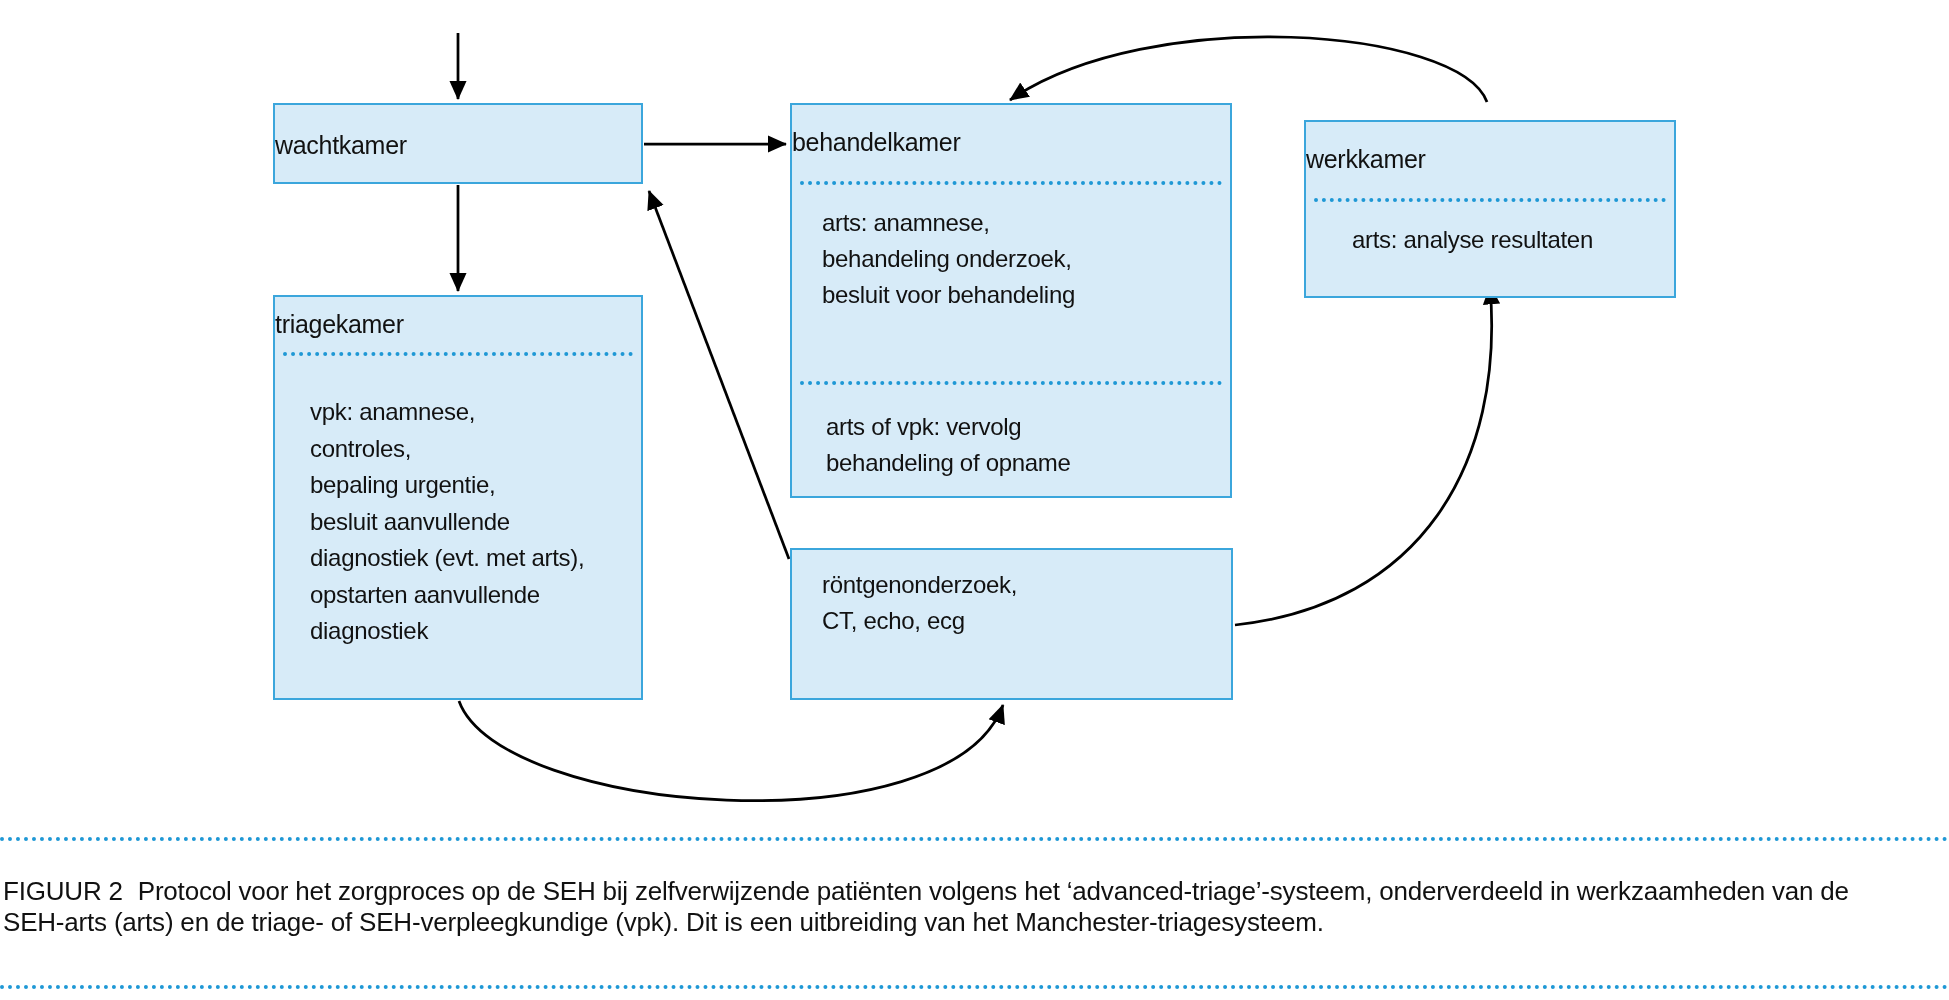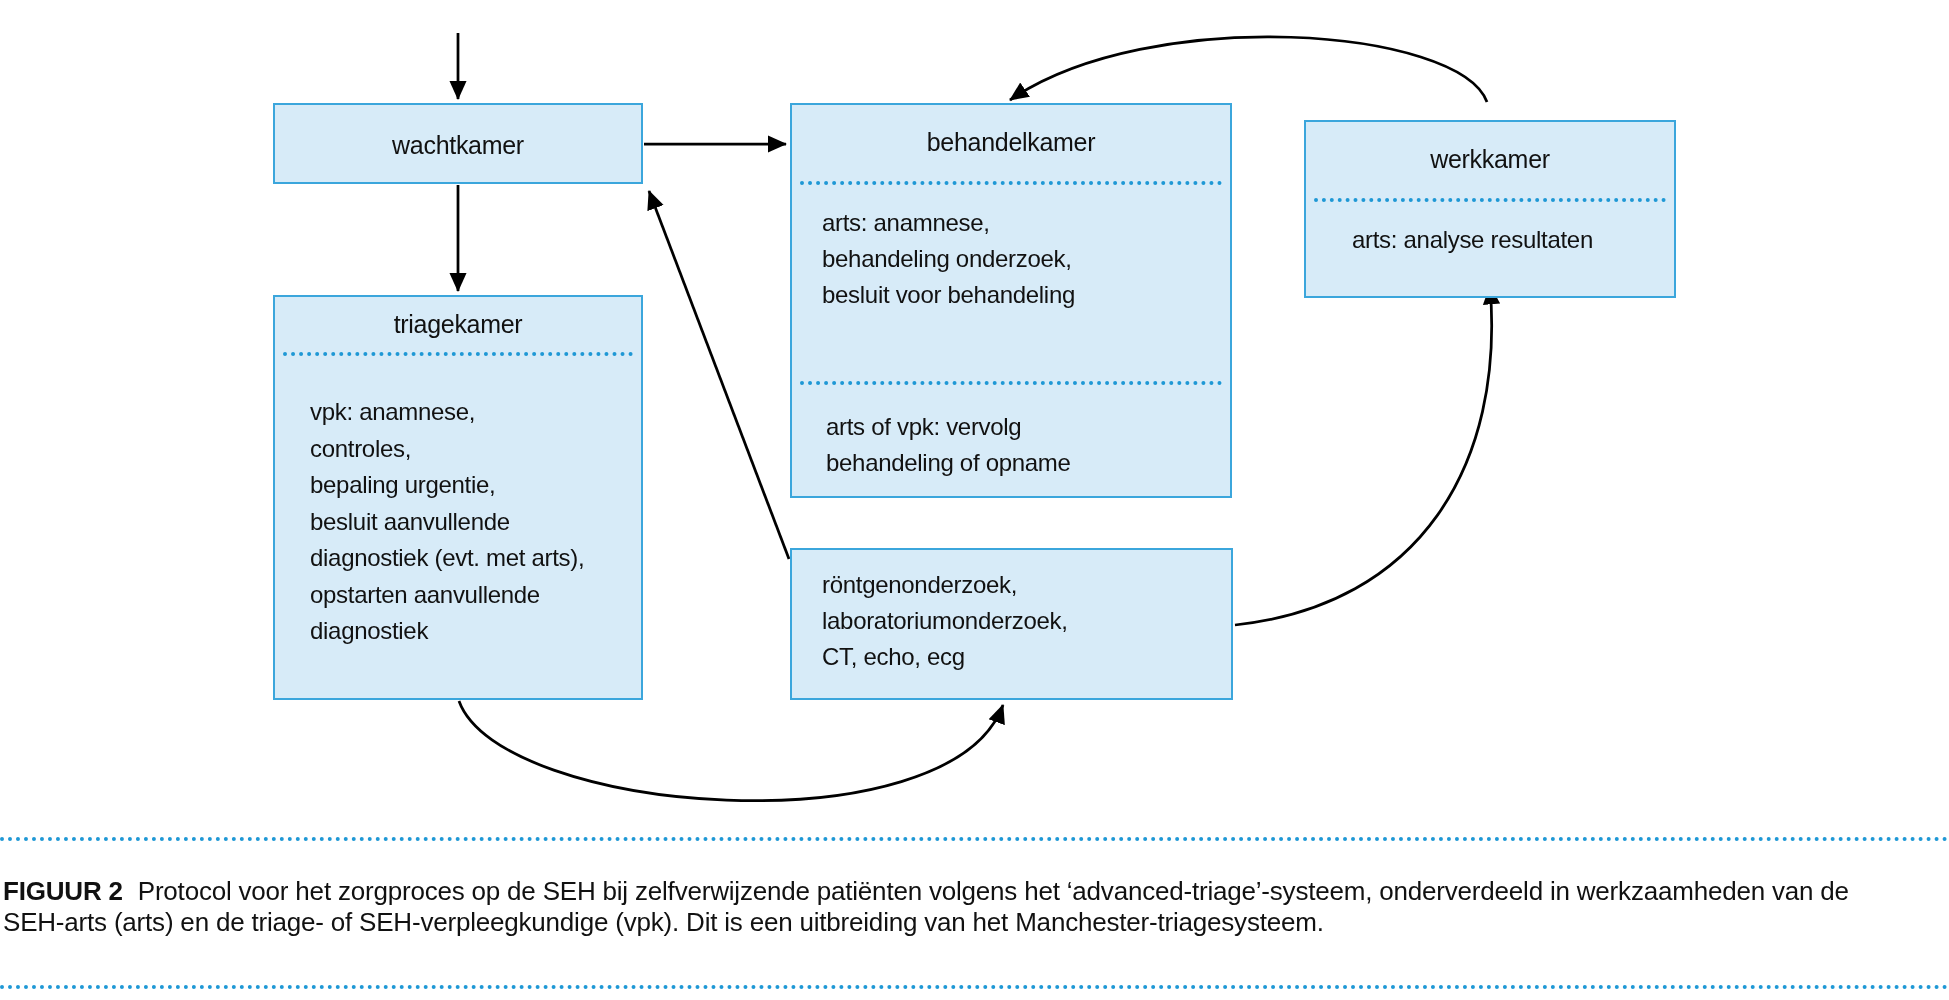--- a/index.html
+++ b/index.html
@@ -13,21 +13,21 @@
   }
   svg.arrows{position:absolute;left:0;top:0;pointer-events:none;}
   .box{
     position:absolute;
     box-sizing:border-box;
     background:#d7ebf8;
     border:2px solid #3ba6dc;
   }
   .box-title{
     position:absolute;left:0;right:0;
-    text-align:center;
+    text-align:left;
     font-size:25px;line-height:30px;
     letter-spacing:-0.3px;
     white-space:nowrap;
   }
   .sep{
     position:absolute;left:8px;right:8px;height:0;
     border-top:4px dotted #1f98d5;
   }
   .box-body{
     position:absolute;
@@ -51,21 +51,21 @@
   .caption-rule.bottom{top:985px;}
   .caption-line{
     position:absolute;left:3px;right:0;
     font-size:26px;line-height:32px;
     letter-spacing:-0.2px;
     white-space:nowrap;
     color:#111111;
   }
   .caption-line.l1{top:875px;}
   .caption-line.l2{top:906px;}
-  .cap-label{font-weight:bold;margin-right:15px;}
+  .cap-label{font-weight:normal;margin-right:15px;}
 </style>
 </head>
 <body>
 
 <div class="stage">
 
   <svg class="arrows" width="1949" height="1000" viewBox="0 0 1949 1000">
     <defs>
       <marker id="ah" viewBox="0 0 10 10" refX="9.5" refY="5" markerWidth="7" markerHeight="7" orient="auto-start-reverse">
         <path d="M0,0.5 L10,5 L0,9.5 z" fill="#000000"></path>
@@ -109,21 +109,20 @@
     <div class="sep" style="top:276px"></div>
     <div class="box-body" style="left:34px;top:304px">
       <div>arts of vpk: vervolg</div>
       <div>behandeling of opname</div>
     </div>
   </div>
 
   <div class="box node-onderzoek">
     <div class="box-body" style="left:30px;top:17px">
       <div>röntgenonderzoek,</div>
-      <div>laboratoriumonderzoek,</div>
       <div>CT, echo, ecg</div>
     </div>
   </div>
 
   <div class="box node-werkkamer">
     <div class="box-title" style="top:22px">werkkamer</div>
     <div class="sep" style="top:76px"></div>
     <div class="box-body" style="left:46px;top:100px">
       <div>arts: analyse resultaten</div>
     </div>

